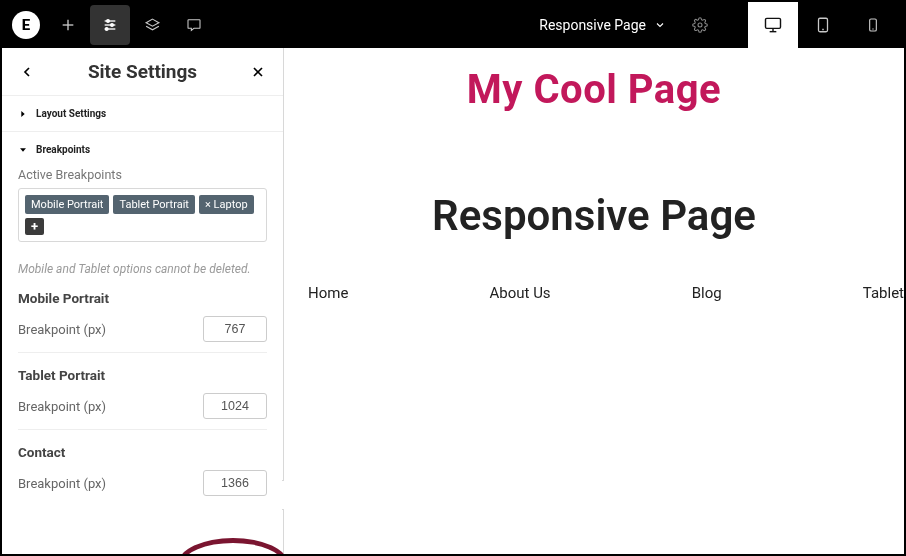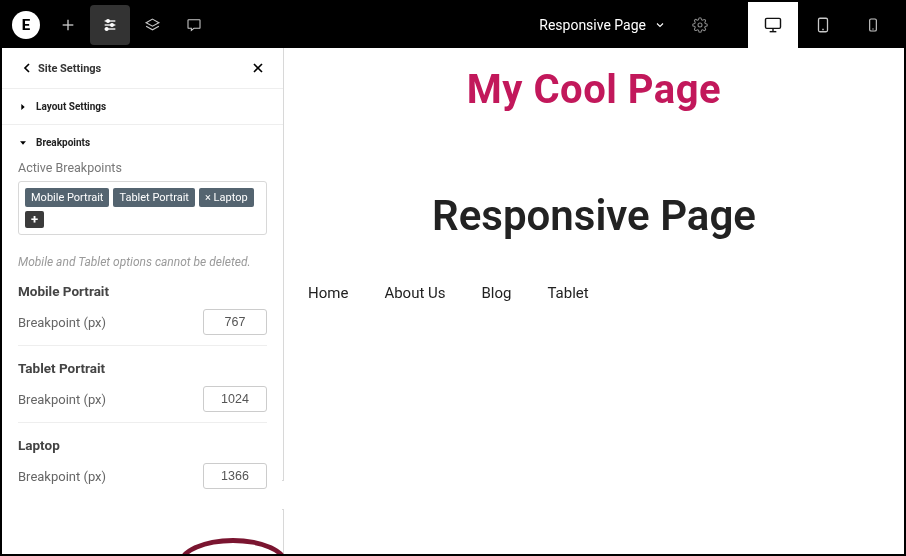--- a/index.html
+++ b/index.html
@@ -18,21 +18,21 @@
   .device-btn { width: 50px; height: 46px; display: flex; align-items: center; justify-content: center; color: #c9c9c9; }
   .device-btn.sel { background: #fff; color: #111; height: 46px; }
 
   
   .mainrow { flex: 1; display: flex; min-height: 0; position: relative; }
 
   
   .sidebar { width: 282px; border-right: 1px solid #d8d8d8; display: flex; flex-direction: column; background: #fff; overflow-y: auto; }
   .side-head { display: flex; align-items: center; justify-content: space-between; padding: 12px 14px; border-bottom: 1px solid #eee; }
   .side-head .icn { width: 22px; display: flex; justify-content: center; color: #333; }
-  .side-head h2 { font-size: 11px; font-weight: 700; flex: 1; }
+  .side-head h2 { font-size: 19px; font-weight: 700; text-align: center; flex: 1; }
 
   .sect { border-bottom: 1px solid #eee; padding: 12px 16px; }
   .sect-h { display: flex; align-items: center; gap: 8px; font-weight: 700; font-size: 10px; cursor: pointer; color: #222; }
   .sect-content { padding-top: 12px; }
 
   .sublabel { color: #777; font-size: 12.5px; margin-bottom: 6px; }
   .tags-box { border: 1px solid #d8d8d8; border-radius: 3px; padding: 6px; display: flex; flex-wrap: wrap; gap: 4px; }
   .tag { background: #546470; color: #fff; font-size: 11px; padding: 3px 6px; border-radius: 2px; display: inline-flex; align-items: center; gap: 4px; }
   .tag.add { background: #3b3b3b; font-size: 13px; font-weight: 700; padding: 1px 6px; }
   .note { color: #9a9a9a; font-style: italic; font-size: 12px; margin-top: 20px; }
@@ -44,21 +44,21 @@
   .bp-input { width: 64px; height: 26px; border: 1px solid #ccc; border-radius: 3px; text-align: center; font-size: 12.5px; color: #555; background: #fff; }
 
   .collapse-handle { position: absolute; left: 280px; top: 432px; width: 14px; height: 30px; background: #fff; border: 1px solid #d8d8d8; border-left: none; display: flex; align-items: center; justify-content: center; font-size: 11px; color: #666; }
 
   .highlight { position: absolute; left: 176px; top: 490px; width: 110px; height: 52px; border: 5px solid #7a1530; border-radius: 50%; pointer-events: none; }
 
   
   .preview { flex: 1; position: relative; background: #fff; padding-top: 18px; overflow: hidden; }
   .site-title { color: #c2185b; font-size: 40px; font-weight: 700; text-align: center; letter-spacing: .5px; }
   .page-title { font-size: 42px; font-weight: 600; text-align: center; margin-top: 78px; color: #222; }
-  .navlinks { display: flex; gap: 36px; justify-content: flex-start; margin: 44px 0 0 24px; font-size: 15px; color: #222; }
+  .navlinks { display: flex; gap: 36px; justify-content: space-between; margin: 44px 0 0 24px; font-size: 15px; color: #222; }
   .navlinks span { cursor: pointer; }
 
   svg { display: block; }
 </style>
 </head>
 <body>
 
 <div class="app">
 
   <div class="topbar">
@@ -186,21 +186,21 @@
 
           <div class="bp-block">
             <div class="bp-name">Tablet Portrait</div>
             <div class="bp-row">
               <span class="bp-label">Breakpoint (px)</span>
               <input class="bp-input" value="1024" style="">
             </div>
           </div>
 
           <div class="bp-block">
-            <div class="bp-name">Laptop</div>
+            <div class="bp-name">Contact</div>
             <div class="bp-row" style="border-bottom:none">
               <span class="bp-label">Breakpoint (px)</span>
               <input class="bp-input" value="1366" style="">
             </div>
           </div>
 
         </div>
       </div>
     </aside>
 

